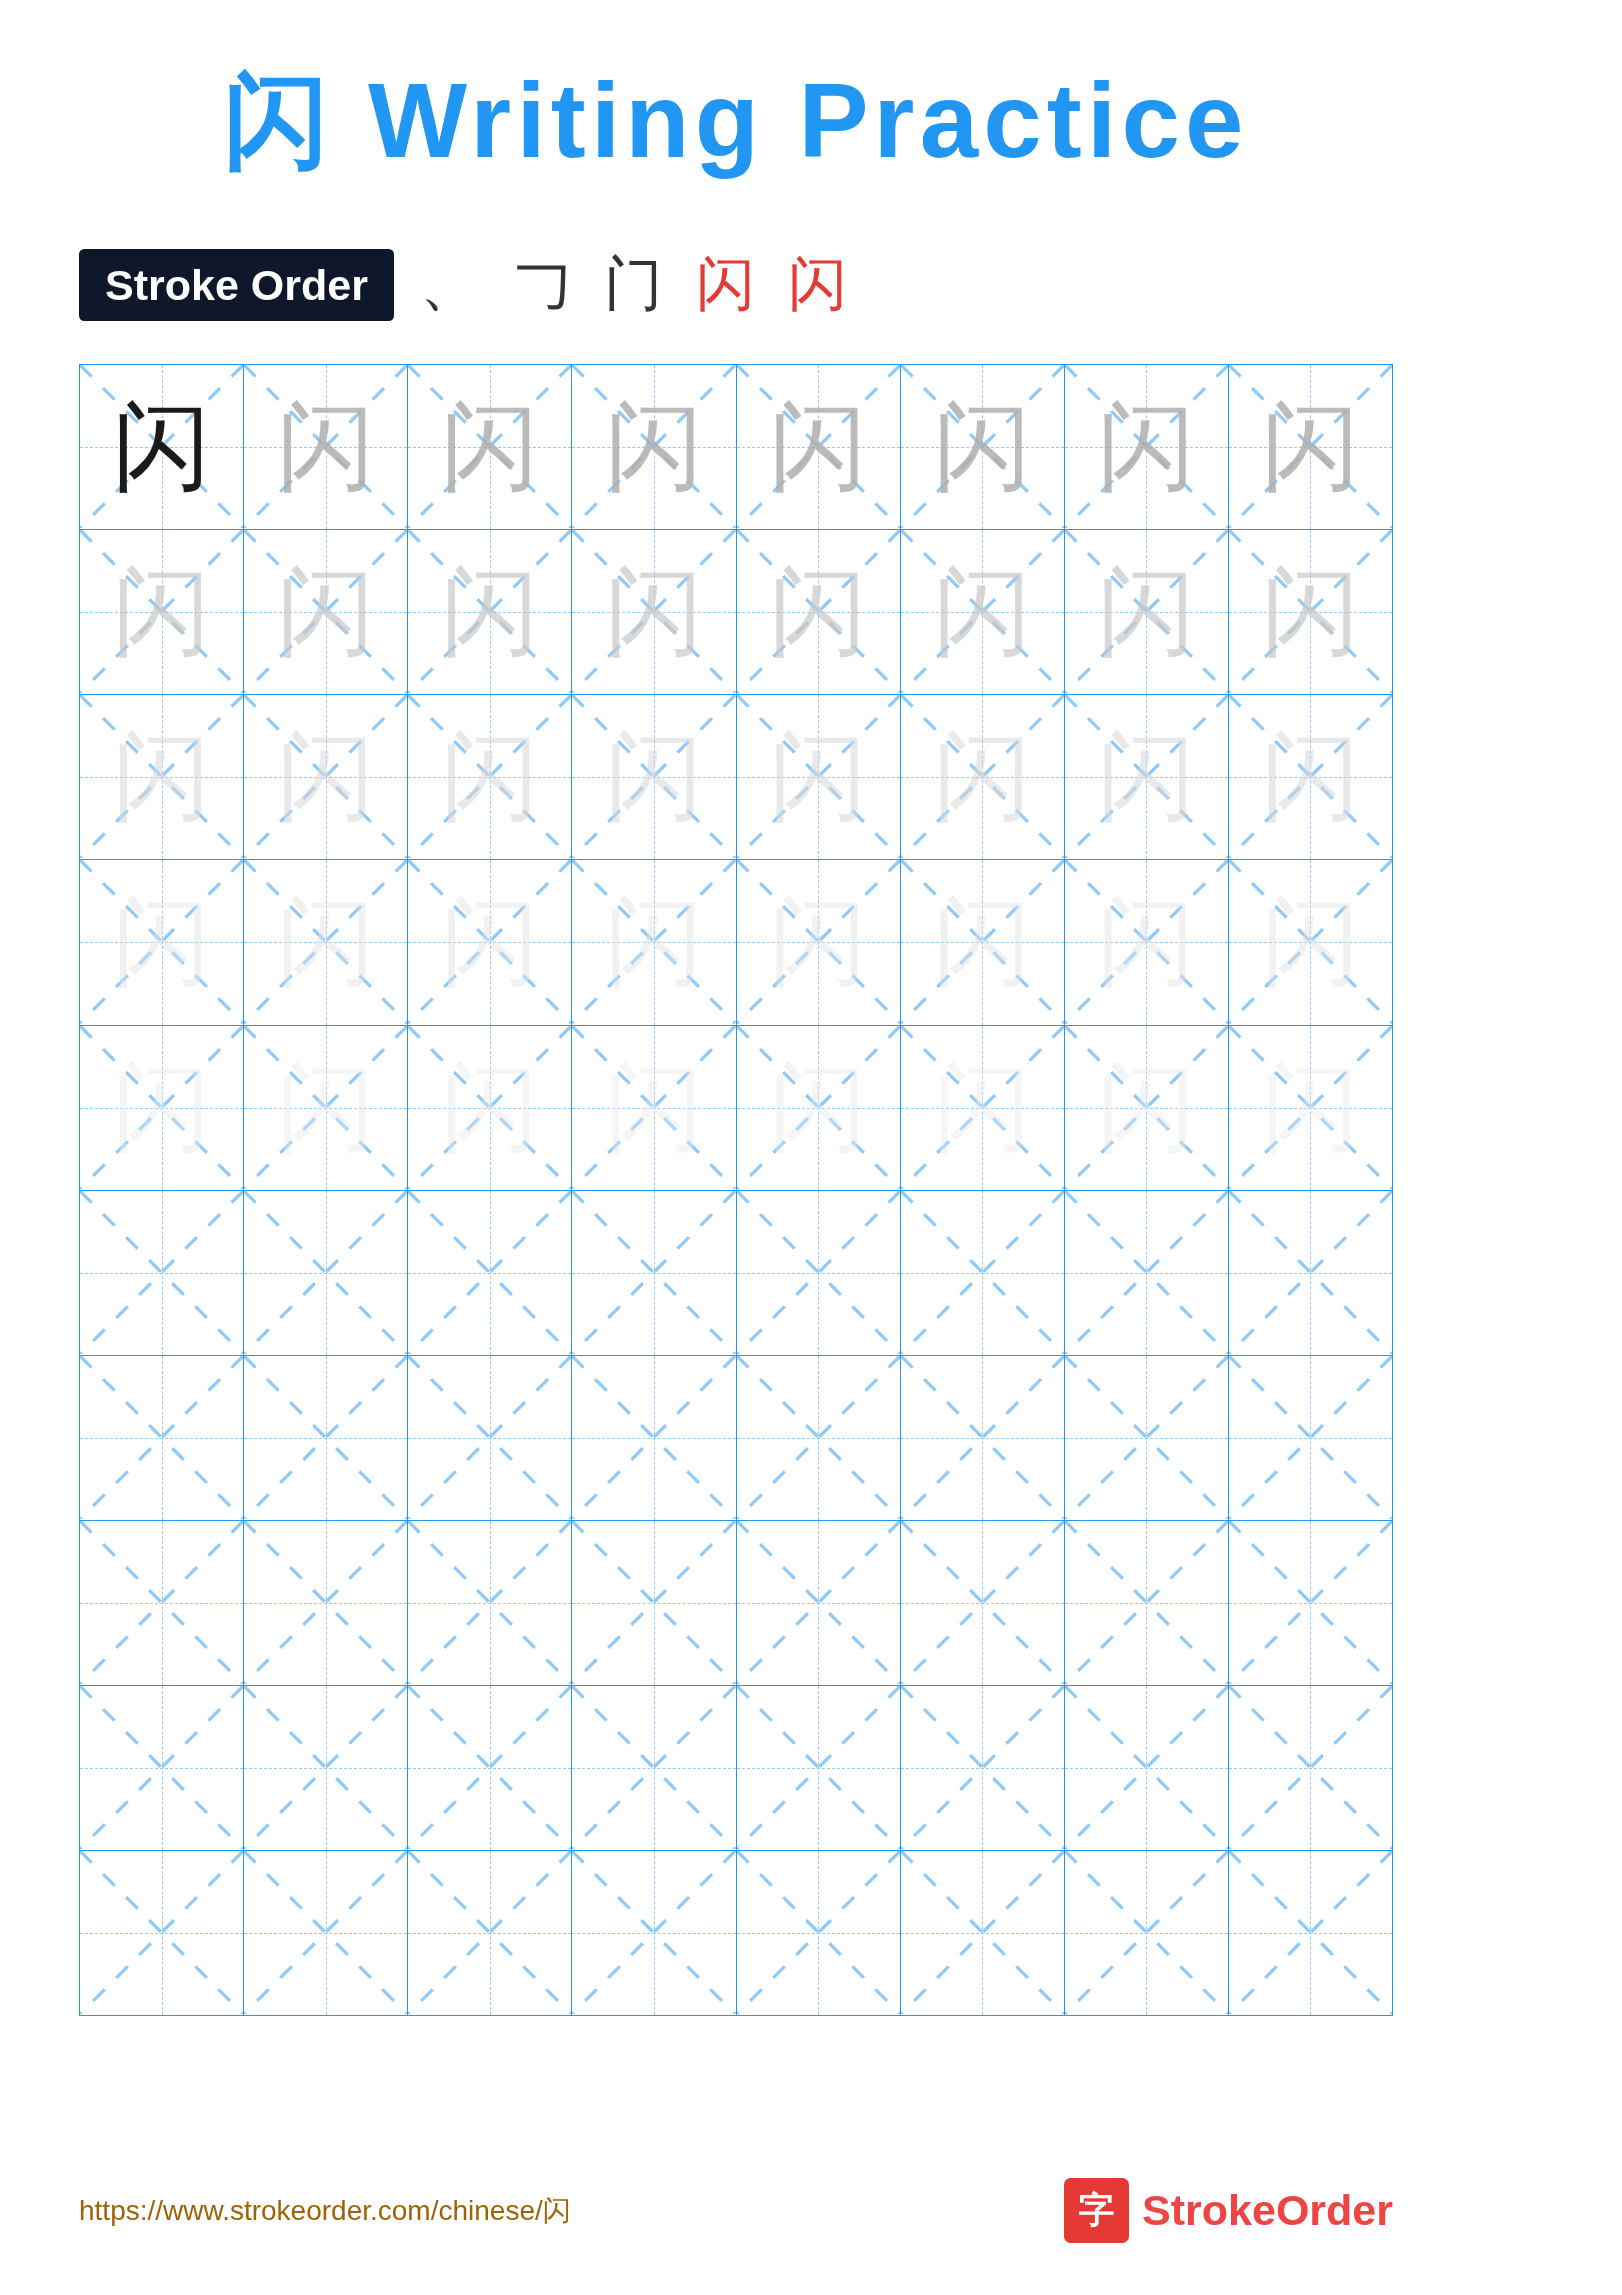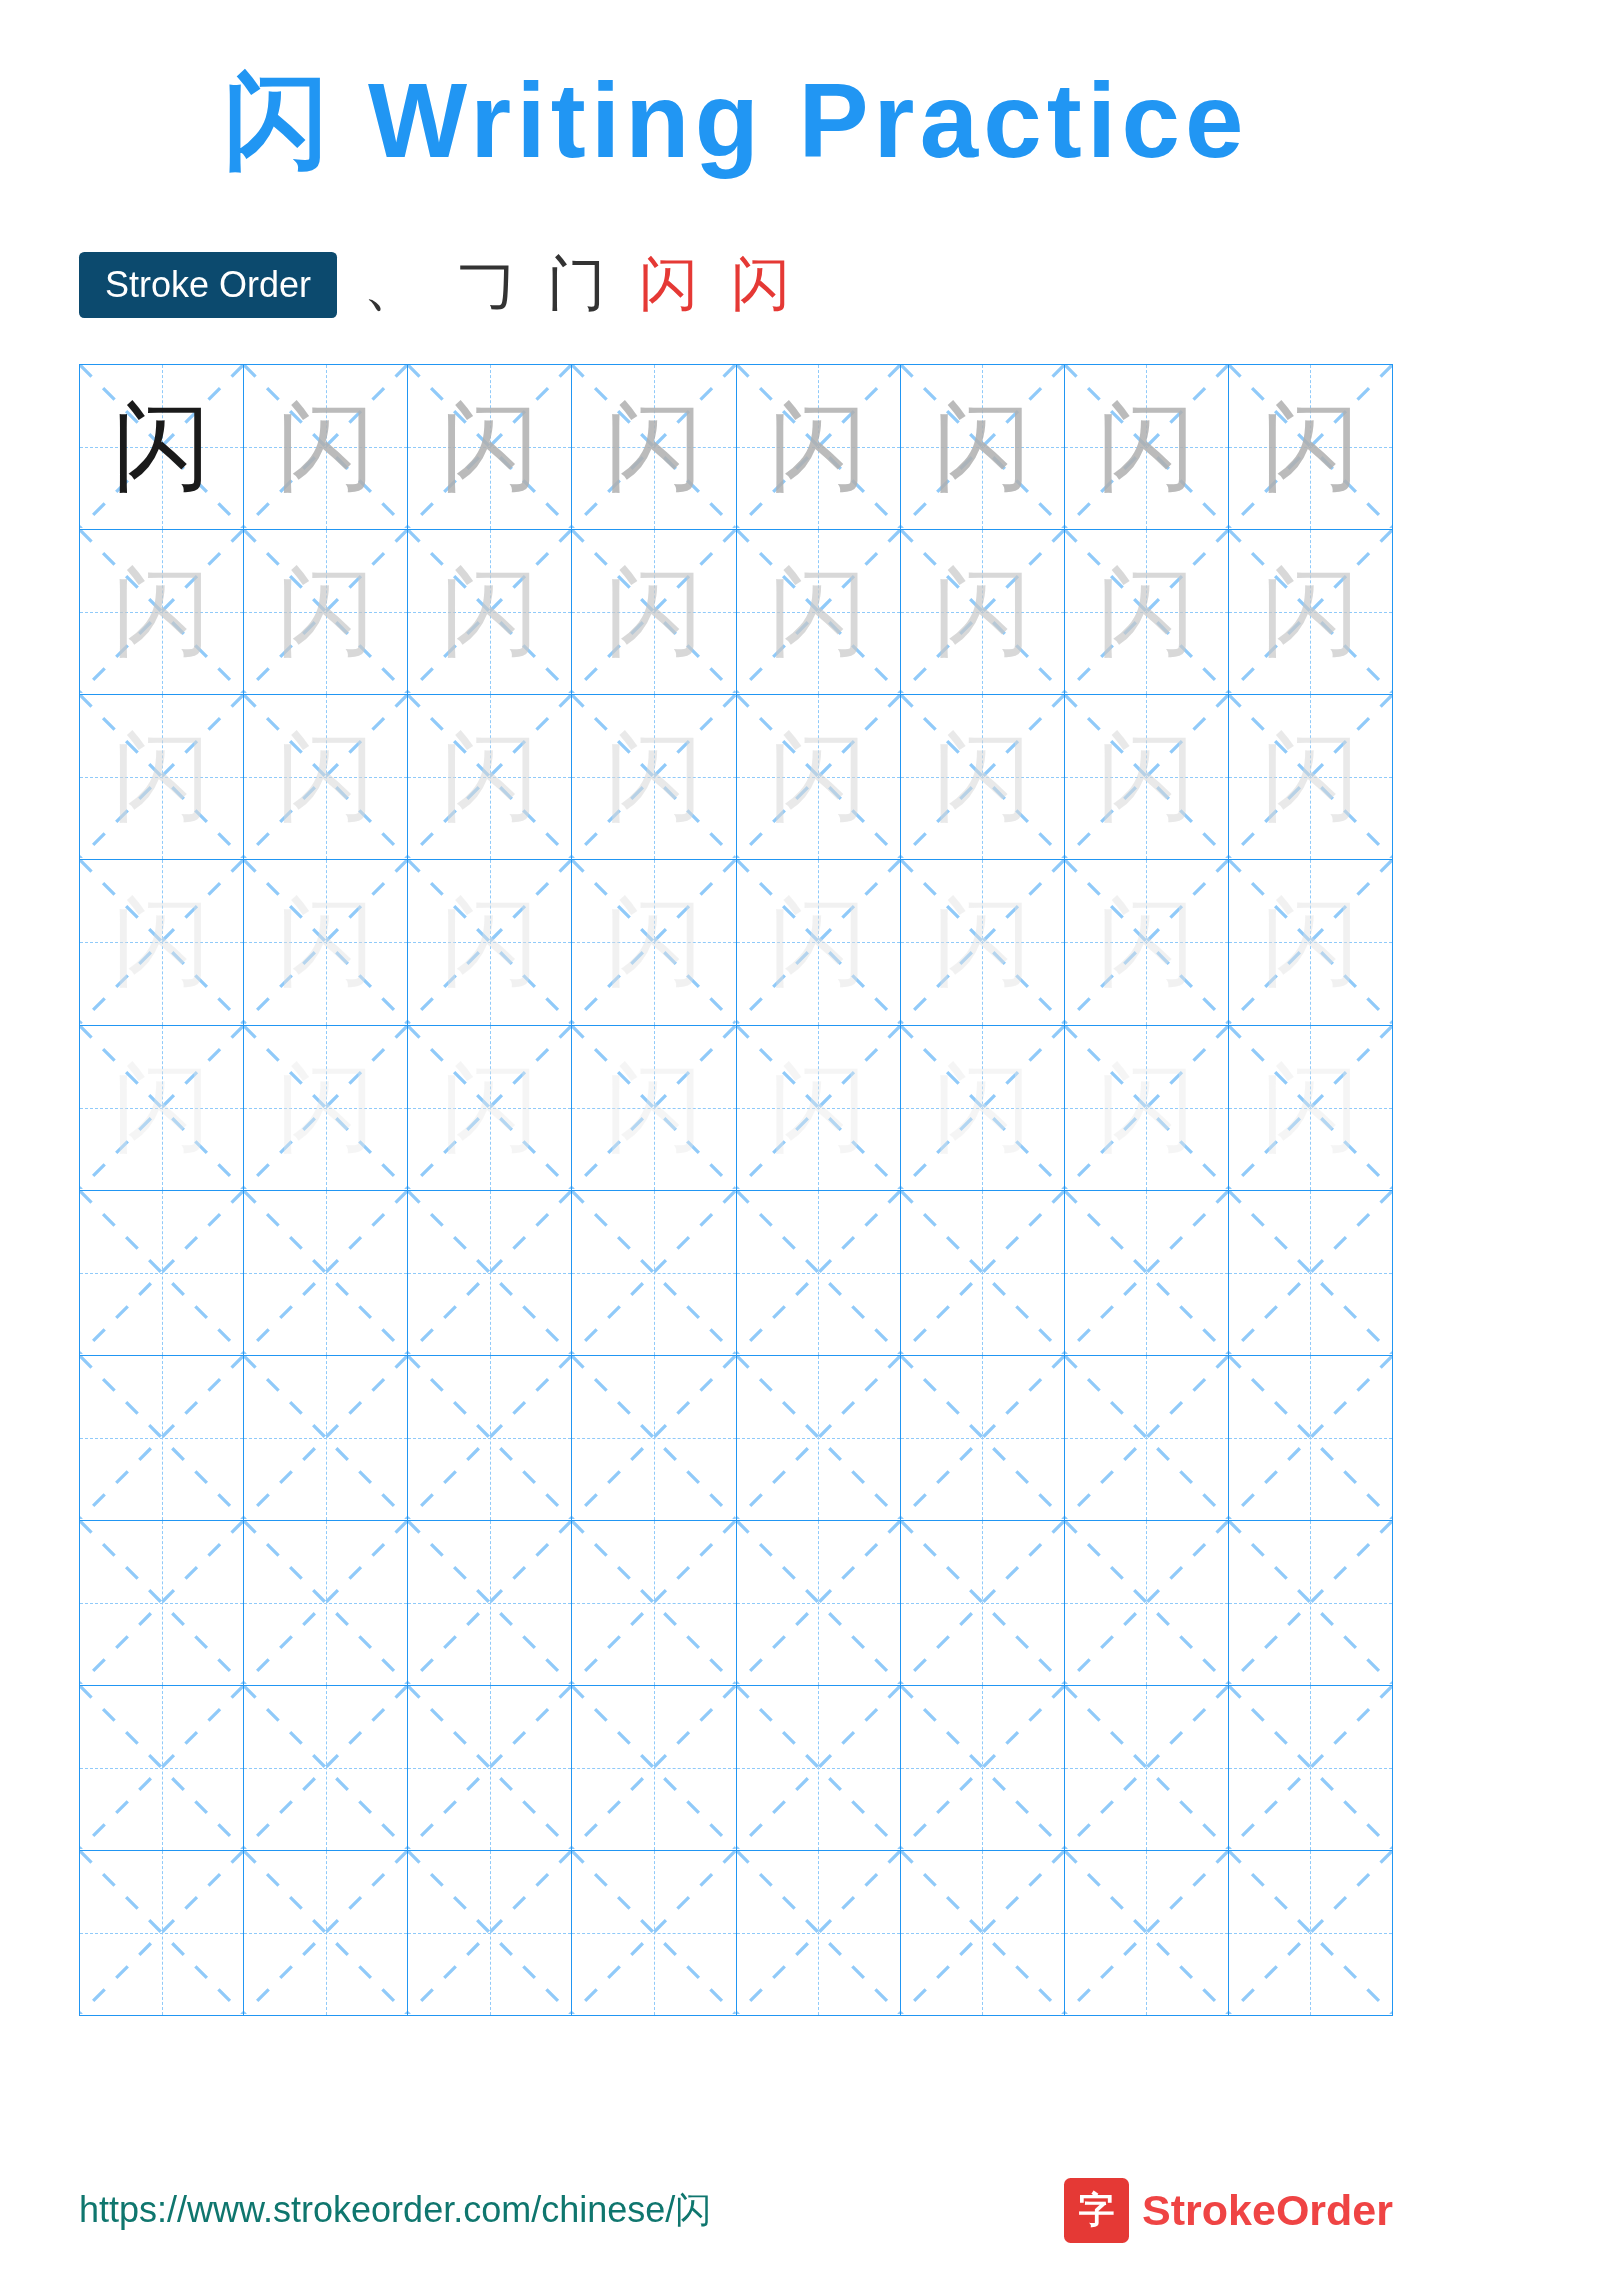--- a/index.html
+++ b/index.html
@@ -40,26 +40,26 @@
 
     
     .stroke-order-section {
       display: flex;
       align-items: center;
       margin-bottom: 39px;
       gap: 26px;
     }
 
     .stroke-order-badge {
-      background: #0c4a6e;
+      background: #0f172a;
       color: white;
       padding: 11.8px 26px;
       border-radius: 5.2px;
-      font-size: 36px;
-      font-weight: normal;
+      font-size: 43px;
+      font-weight: bold;
       white-space: nowrap;
     }
 
     .stroke-order-steps {
       display: flex;
       align-items: center;
       gap: 33px;
       font-size: 59px;
       color: #333;
     }
@@ -175,22 +175,22 @@
       position: absolute;
       bottom: 52px;
       left: 79px;
       right: 79px;
       display: flex;
       justify-content: space-between;
       align-items: center;
     }
 
     .footer-url {
-      color: #0f766e;
-      font-size: 36px;
+      color: #a16207;
+      font-size: 28px;
       text-decoration: none;
     }
 
     .footer-logo {
       display: flex;
       align-items: center;
       gap: 13px;
     }
 
     .footer-logo-icon {

